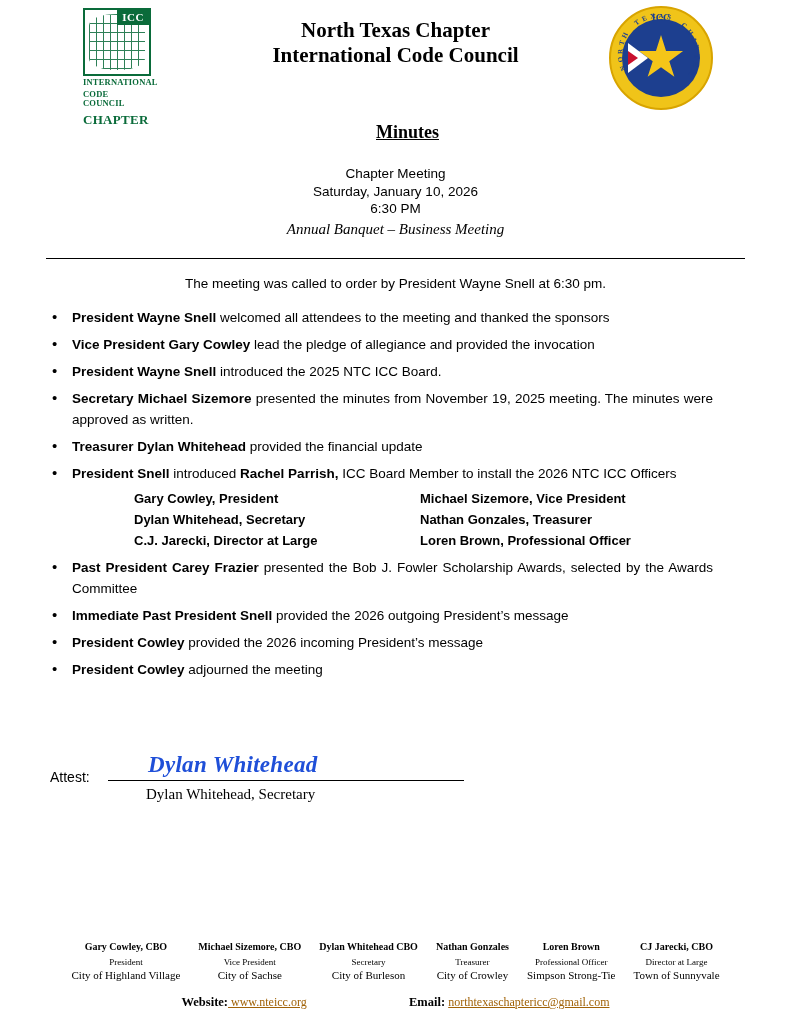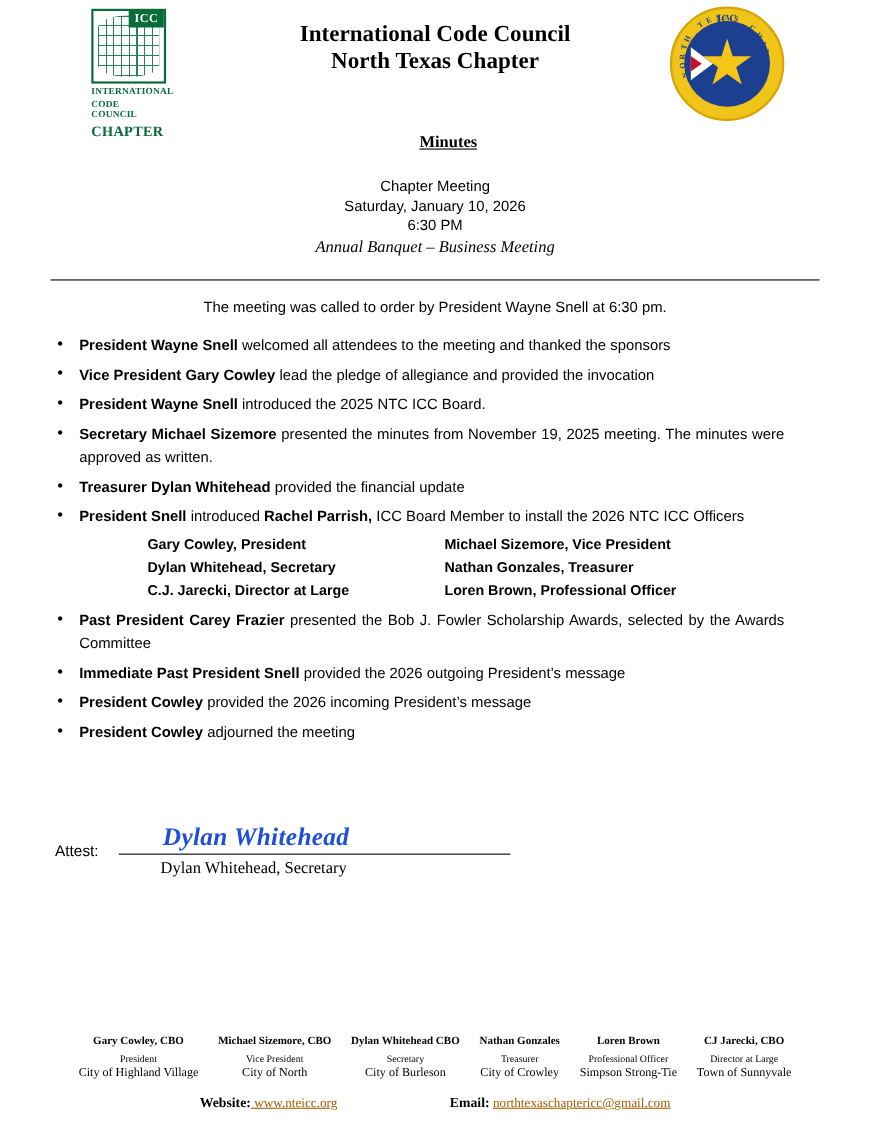--- a/index.html
+++ b/index.html
@@ -171,21 +171,21 @@
     font-size: 7px;
     font-weight: bold;
     color: #1d3f8f;
     transform-origin: 0 0;
   }
 
   
   .minutes {
     text-align: center;
     font-family: "Liberation Serif", serif;
-    font-size: 15px;
+    font-size: 18px;
     font-weight: bold;
     text-decoration: underline;
     margin-top: -18px;
     padding-left: 24px;
   }
   .subhead {
     text-align: center;
     margin-top: 22px;
     font-size: 13.5px;
     line-height: 17.5px;
@@ -236,21 +236,21 @@
     margin: 4px 0 2px 0;
     padding-left: 62px;
     font-weight: bold;
     font-size: 13px;
     line-height: 21px;
   }
   .officers .row {
     display: flex;
   }
   .officers .col1 { width: 270px; }
-  .officers .col2 { width: 260px; }
+  .officers .col2 { width: 260px; margin-left: 16px; }
 
   
   .attest-wrap {
     position: relative;
     margin: 56px 0 0 0;
     height: 70px;
   }
   .attest-label {
     position: absolute;
     left: 50px;
@@ -343,22 +343,22 @@
       <div class="icc-box">
         <div class="grid"></div>
         <div class="icc-tab">ICC</div>
       </div>
       <div class="icc-words">INTERNATIONAL</div>
       <div class="icc-words">CODE COUNCIL</div>
       <div class="icc-chapter">CHAPTER</div>
     </div>
 
     <div class="title-block">
+      <div class="title-line">North Texas Chapter</div>
       <div class="title-line">International Code Council</div>
-      <div class="title-line">North Texas Chapter</div>
     </div>
 
     <div class="logo-right">
       <div class="seal">
         <div class="seal-inner">
           <div class="seal-star"></div>
           <div class="seal-tri"></div>
         </div>
         <div class="seal-icc">ICC</div>
       <div class="seal-text">
@@ -438,21 +438,21 @@
   <div class="footer">
     <div class="footer-officers">
       <div class="fo">
         <div class="nm">Gary Cowley, CBO</div>
         <div class="ttl">President</div>
         <div class="org">City of Highland Village</div>
       </div>
       <div class="fo">
         <div class="nm">Michael Sizemore, CBO</div>
         <div class="ttl">Vice President</div>
-        <div class="org">City of North</div>
+        <div class="org">City of Sachse</div>
       </div>
       <div class="fo">
         <div class="nm">Dylan Whitehead CBO</div>
         <div class="ttl">Secretary</div>
         <div class="org">City of Burleson</div>
       </div>
       <div class="fo">
         <div class="nm">Nathan Gonzales</div>
         <div class="ttl">Treasurer</div>
         <div class="org">City of Crowley</div>

